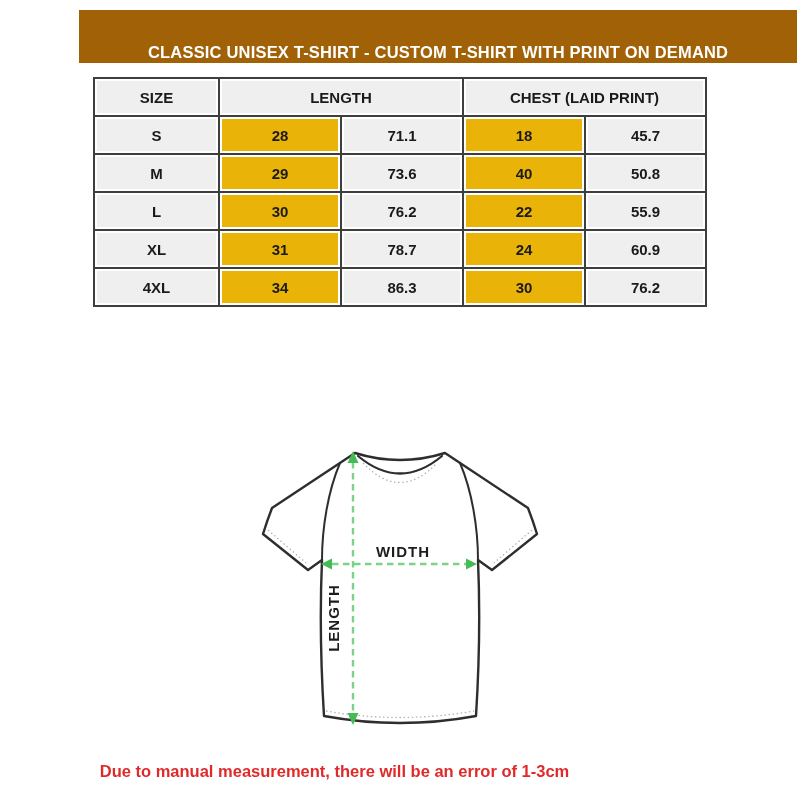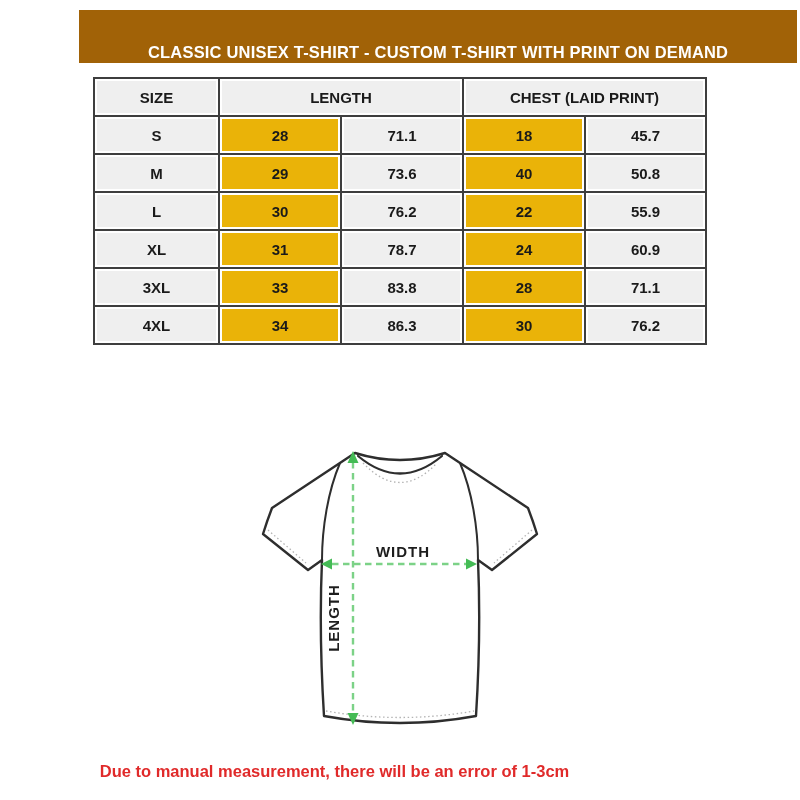--- a/index.html
+++ b/index.html
@@ -81,27 +81,20 @@
       <td class="cell-gray">55.9</td>
     </tr>
     <tr>
       <td class="cell-gray">XL</td>
       <td class="cell-white">31</td>
       <td class="cell-gray">78.7</td>
       <td class="cell-white">24</td>
       <td class="cell-gray">60.9</td>
     </tr>
     <tr>
-      <td class="cell-gray">3XL</td>
-      <td class="cell-white">33</td>
-      <td class="cell-gray">83.8</td>
-      <td class="cell-white">28</td>
-      <td class="cell-gray">71.1</td>
-    </tr>
-    <tr>
       <td class="cell-gray">4XL</td>
       <td class="cell-white">34</td>
       <td class="cell-gray">86.3</td>
       <td class="cell-white">30</td>
       <td class="cell-gray">76.2</td>
     </tr>
   </tbody>
 </table>
 
 <div class="tshirt-wrap">

